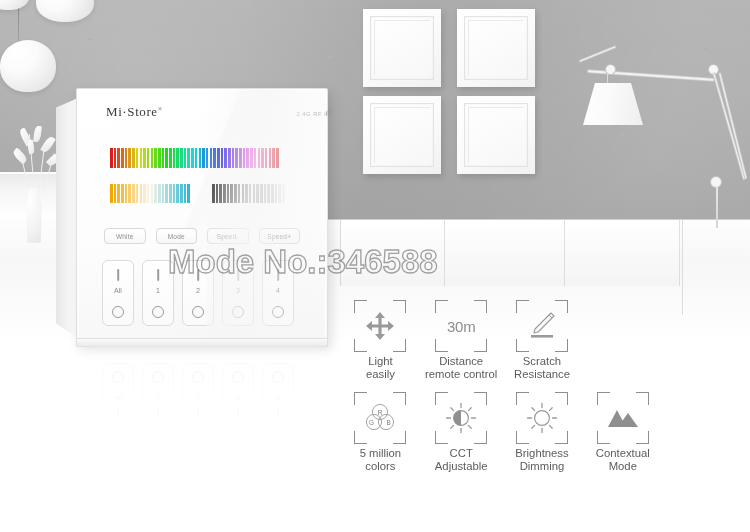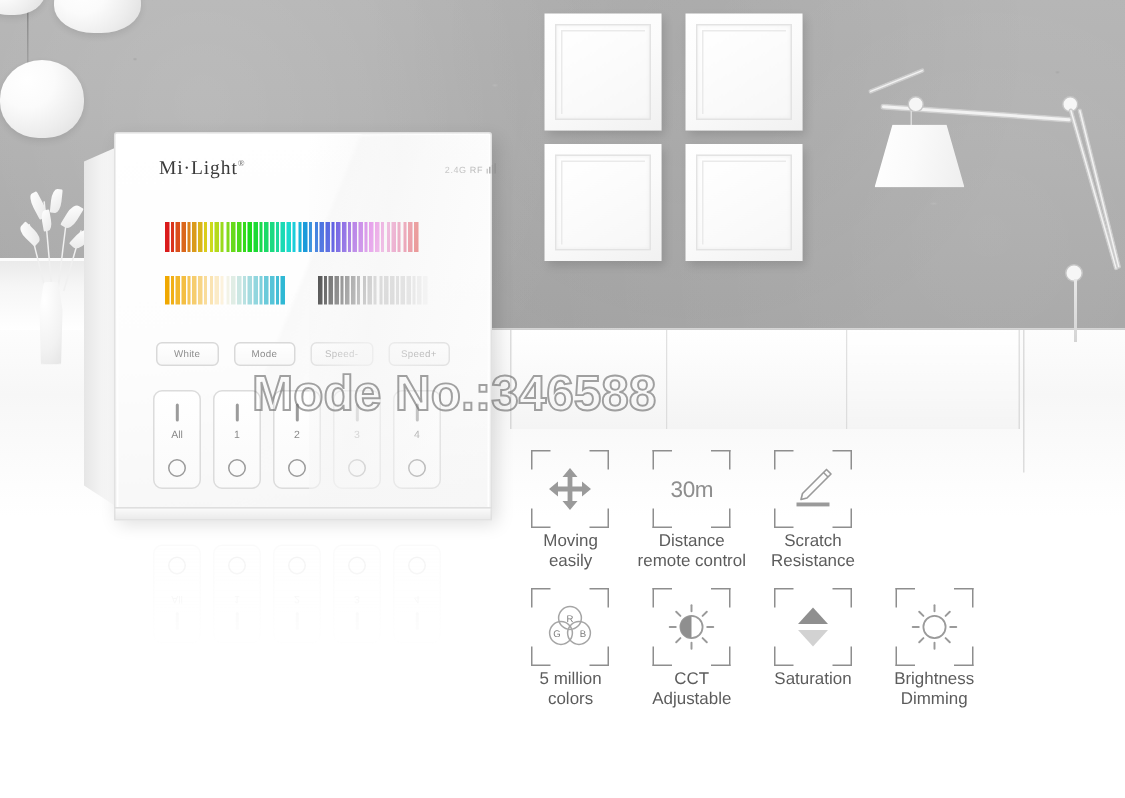--- a/index.html
+++ b/index.html
@@ -344,21 +344,21 @@
     <div class="lamp-arm" style="left:52px;top:24px;width:1.2px;height:10px;transform:none;background:#dcdcdc;border:none;"></div>
     <div class="lamp-shade" style="left:28px;top:33px;width:60px;height:42px;"></div>
   </div>
 
   <div id="panel-wrap">
     <div class="panel-side"></div>
     <div class="panel-face"></div>
     <div class="panel-bevel"></div>
 
     <div class="brand">
-      <span>Mi·Light</span><sup>®</sup>
+      <span>Mi·Store</span><sup>®</sup>
     </div>
 
     <div class="rf-label">
       <span>2.4G RF</span>
       <svg class="rf-wave" viewBox="0 0 10 10">
         <path d="M1 9 L1 5" stroke="#a8a8a8" stroke-width="1" fill="none"></path>
         <path d="M3.2 9 L3.2 3.4" stroke="#a0a0a0" stroke-width="1" fill="none"></path>
         <path d="M5.4 9 L5.4 1.8" stroke="#989898" stroke-width="1" fill="none"></path>
         <path d="M7.6 9 L7.6 0.4" stroke="#909090" stroke-width="1" fill="none"></path>
       </svg>
@@ -539,21 +539,21 @@
           <span class="corner c-tl"></span>
           <span class="corner c-tr"></span>
           <span class="corner c-bl"></span>
           <span class="corner c-br"></span>
           <span class="feat-glyph">
             <svg width="30" height="30" viewBox="0 0 30 30">
               <path d="M15 1 L20 7 L16.6 7 L16.6 13.4 L23 13.4 L23 10 L29 15 L23 20 L23 16.6 L16.6 16.6 L16.6 23 L20 23 L15 29 L10 23 L13.4 23 L13.4 16.6 L7 16.6 L7 20 L1 15 L7 10 L7 13.4 L13.4 13.4 L13.4 7 L10 7 Z" fill="#9a9a9a"></path>
             </svg>
           </span>
         </div>
-        <div class="feat-text">Moving
+        <div class="feat-text">Light
 easily</div>
       </div>
 
       <div class="feat">
         <div class="feat-icon-box">
           <span class="corner c-tl"></span>
           <span class="corner c-tr"></span>
           <span class="corner c-bl"></span>
           <span class="corner c-br"></span>
           <span class="feat-glyph dist-num">30m</span>
@@ -626,35 +626,20 @@
               </g>
               <circle cx="16" cy="16" r="7.4" fill="none" stroke="#9a9a9a" stroke-width="1.2"></circle>
               <path d="M16 8.6 A7.4 7.4 0 0 0 16 23.4 Z" fill="#8f8f8f"></path>
             </svg>
           </span>
         </div>
         <div class="feat-text">CCT
 Adjustable</div>
       </div>
 
-      <div class="feat">
-        <div class="feat-icon-box">
-          <span class="corner c-tl"></span>
-          <span class="corner c-tr"></span>
-          <span class="corner c-bl"></span>
-          <span class="corner c-br"></span>
-          <span class="feat-glyph">
-            <svg width="28" height="32" viewBox="0 0 28 32">
-              <path d="M14 3 L24 14 L4 14 Z" fill="#8f8f8f"></path>
-              <path d="M14 29 L4 18 L24 18 Z" fill="#d2d2d2"></path>
-            </svg>
-          </span>
-        </div>
-        <div class="feat-text">Saturation</div>
-      </div>
 
       <div class="feat">
         <div class="feat-icon-box">
           <span class="corner c-tl"></span>
           <span class="corner c-tr"></span>
           <span class="corner c-bl"></span>
           <span class="corner c-br"></span>
           <span class="feat-glyph">
             <svg width="32" height="32" viewBox="0 0 32 32">
               <g stroke="#9a9a9a" stroke-width="1.3" stroke-linecap="round">
@@ -668,17 +653,33 @@
                   <path d="M8.6 23.4 L5.8 26.2"></path>
               </g>
               <circle cx="16" cy="16" r="7.4" fill="none" stroke="#9a9a9a" stroke-width="1.2"></circle>
             </svg>
           </span>
         </div>
         <div class="feat-text">Brightness
 Dimming</div>
       </div>
 
+      <div class="feat">
+        <div class="feat-icon-box">
+          <span class="corner c-tl"></span>
+          <span class="corner c-tr"></span>
+          <span class="corner c-bl"></span>
+          <span class="corner c-br"></span>
+          <span class="feat-glyph">
+            <svg width="34" height="30" viewBox="0 0 34 30">
+              <path d="M11 7 L20 24 L2 24 Z" fill="#8f8f8f"></path>
+              <path d="M22 10 L32 24 L12 24 Z" fill="#8f8f8f"></path>
+            </svg>
+          </span>
+        </div>
+        <div class="feat-text">Contextual
+Mode</div>
+      </div>
 
     </div>
   </div>
 
 </div>
 
 </body></html>

